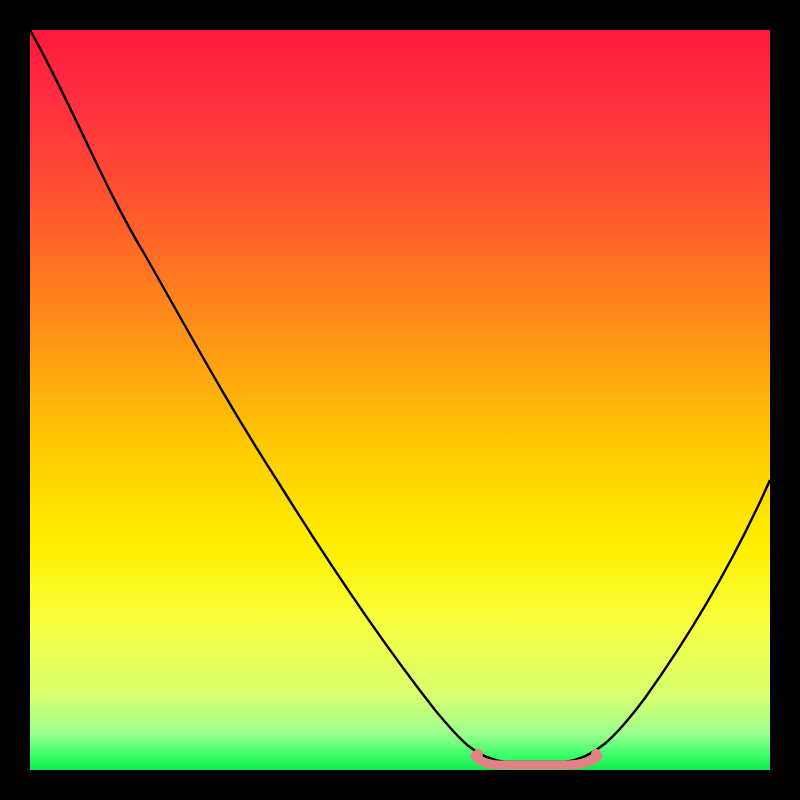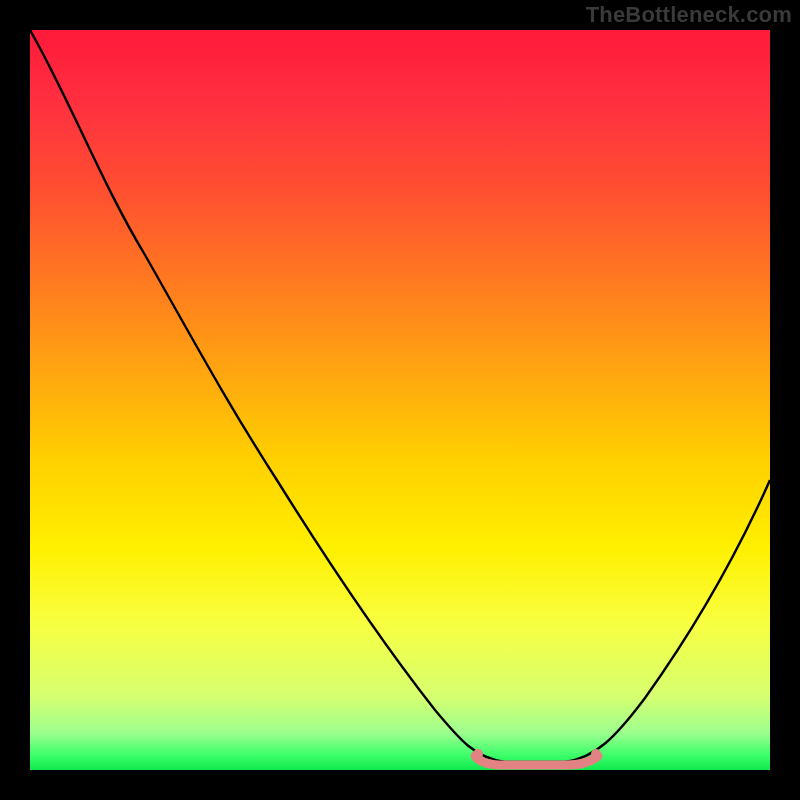--- a/index.html
+++ b/index.html
@@ -54,21 +54,20 @@
     left: 0;
     top: 0;
     width: 740px;
     height: 740px;
   }
 </style>
 </head>
 <body>
 
 <div class="canvas">
-  <div class="watermark">TheBottleneck.com</div>
 
   <div class="plot">
     <svg class="curve" viewBox="0 0 740 740" preserveAspectRatio="none">
       <path d="M 0 0
                C  40  70   70 150  115 225
                C 155 295  195 370  250 455
                C 300 535  350 610  405 680
                C 430 710  445 728  475 732
                L 535 732
                C 565 728  585 708  615 668

